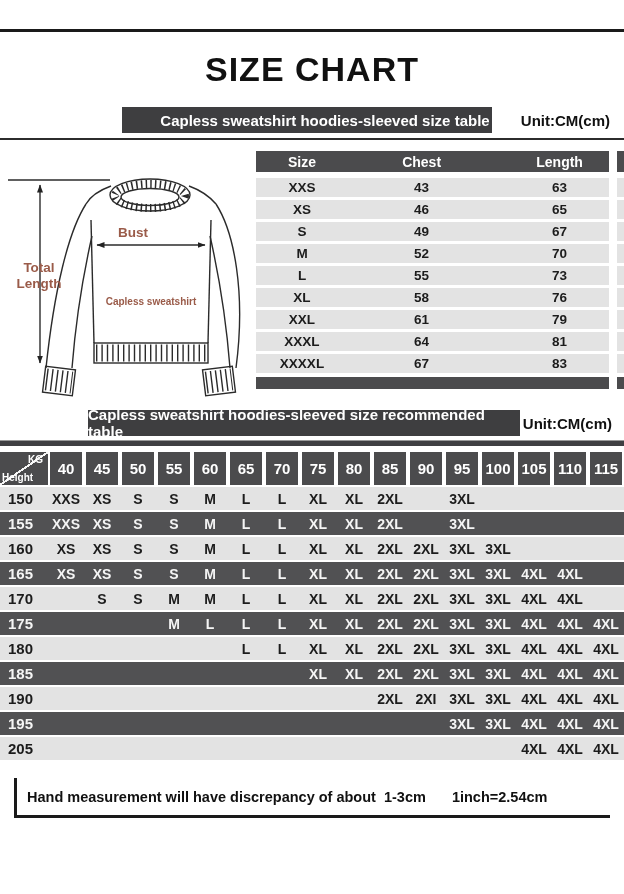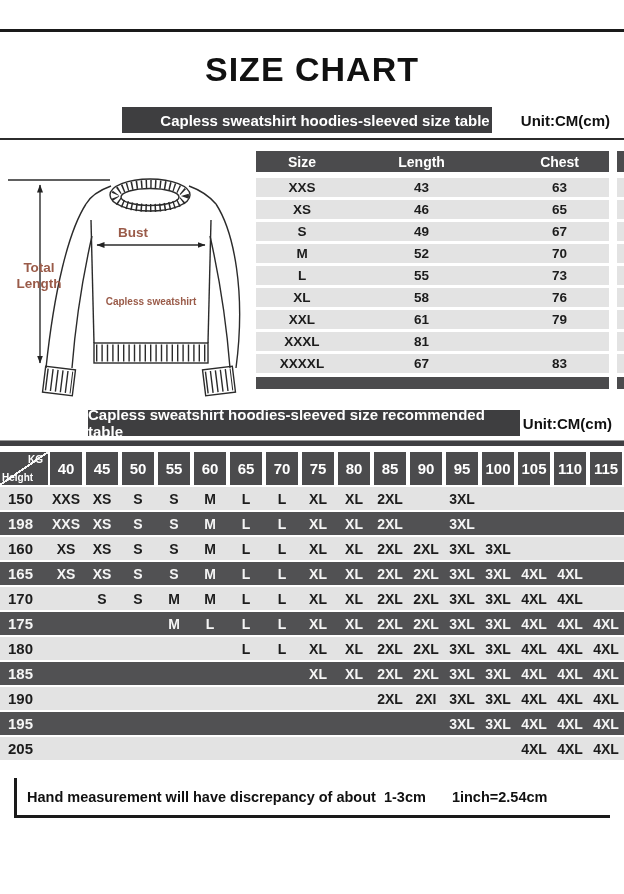--- a/index.html
+++ b/index.html
@@ -120,22 +120,22 @@
       </g>
     </svg>
     <div class="lbl total-length">Total Length</div>
     <div class="lbl bust">Bust</div>
     <div class="lbl product">Capless sweatshirt</div>
   </div>
 
   <div class="size-table">
     <div class="st-header">
       <div class="st-hcell">Size</div>
+      <div class="st-hcell">Chest</div>
       <div class="st-hcell">Length</div>
-      <div class="st-hcell">Chest</div>
     </div>
     <div class="st-body">
         <div class="st-row">
           <div class="st-cell">XXS</div>
           <div class="st-cell">43</div>
           <div class="st-cell">63</div>
         </div>
         <div class="st-row">
           <div class="st-cell">XS</div>
           <div class="st-cell">46</div>
@@ -161,20 +161,21 @@
           <div class="st-cell">58</div>
           <div class="st-cell">76</div>
         </div>
         <div class="st-row">
           <div class="st-cell">XXL</div>
           <div class="st-cell">61</div>
           <div class="st-cell">79</div>
         </div>
         <div class="st-row">
           <div class="st-cell">XXXL</div>
+          <div class="st-cell">64</div>
           <div class="st-cell">81</div>
         </div>
         <div class="st-row">
           <div class="st-cell">XXXXL</div>
           <div class="st-cell">67</div>
           <div class="st-cell">83</div>
         </div>
       </div>
     <div class="st-footerbar"></div>
   </div>
@@ -223,21 +224,21 @@
           <div class="m-cell">XL</div>
           <div class="m-cell">2XL</div>
           <div class="m-cell"></div>
           <div class="m-cell">3XL</div>
           <div class="m-cell"></div>
           <div class="m-cell"></div>
           <div class="m-cell"></div>
           <div class="m-cell"></div>
         </div>
         <div class="m-row m-dark">
-          <div class="m-height">198</div>
+          <div class="m-height">155</div>
           <div class="m-cell">XXS</div>
           <div class="m-cell">XS</div>
           <div class="m-cell">S</div>
           <div class="m-cell">S</div>
           <div class="m-cell">M</div>
           <div class="m-cell">L</div>
           <div class="m-cell">L</div>
           <div class="m-cell">XL</div>
           <div class="m-cell">XL</div>
           <div class="m-cell">2XL</div>

